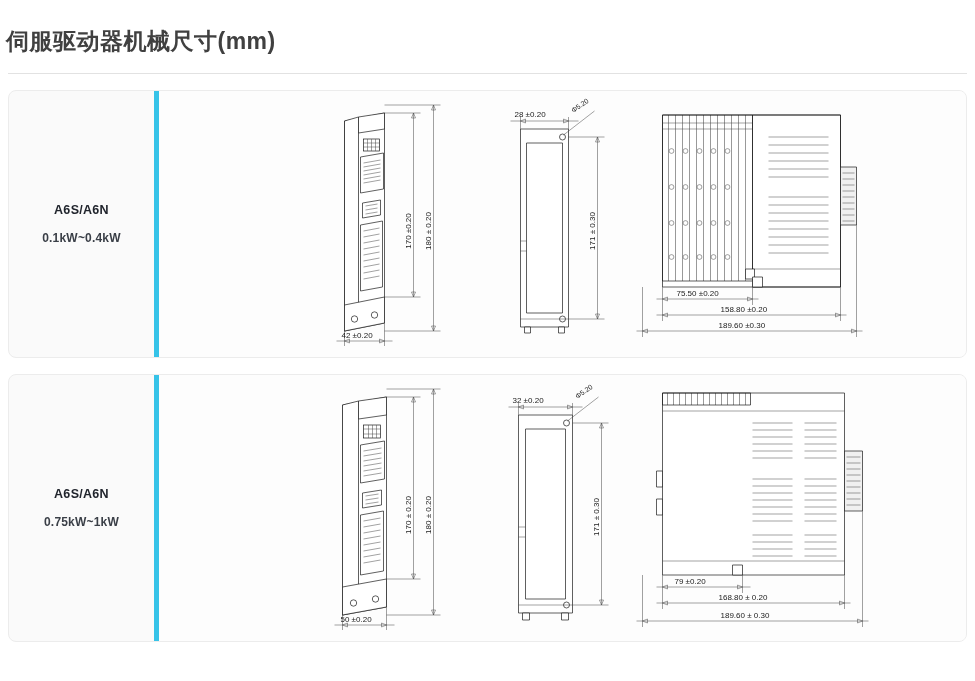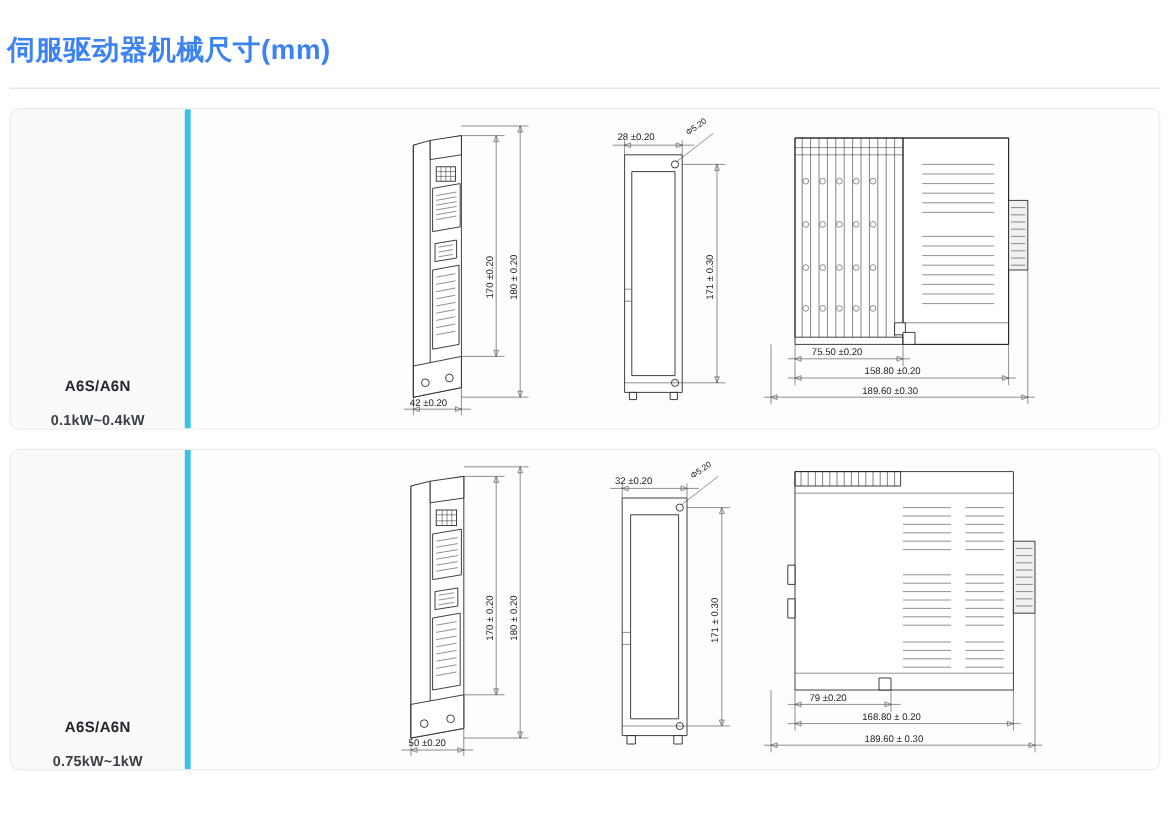--- a/index.html
+++ b/index.html
@@ -11,21 +11,21 @@
     width: 975px;
     height: 681px;
     font-family: "Liberation Sans", sans-serif;
     color: #222;
     position: relative;
     overflow: hidden;
   }
   .page-title {
     font-size: 23px;
     font-weight: bold;
-    color: #3b82f6;
+    color: #404040;
     letter-spacing: 0.5px;
     padding: 10px 0 0 6px;
     line-height: 1.4;
   }
   .title-rule {
     height: 1px;
     background: #e2e2e2;
     margin: 14px 8px 0 8px;
   }
   .cards {
@@ -42,21 +42,21 @@
     height: 266px;
     display: flex;
     overflow: hidden;
   }
   .card-label {
     width: 145px;
     flex: 0 0 145px;
     display: flex;
     flex-direction: column;
     align-items: center;
-    justify-content: flex-end;
+    justify-content: center;
     gap: 14px;
   }
   .card-label .model {
     font-size: 12.5px;
     font-weight: bold;
     color: #20242c;
     letter-spacing: 0.3px;
   }
   .card-label .power {
     font-size: 12px;

